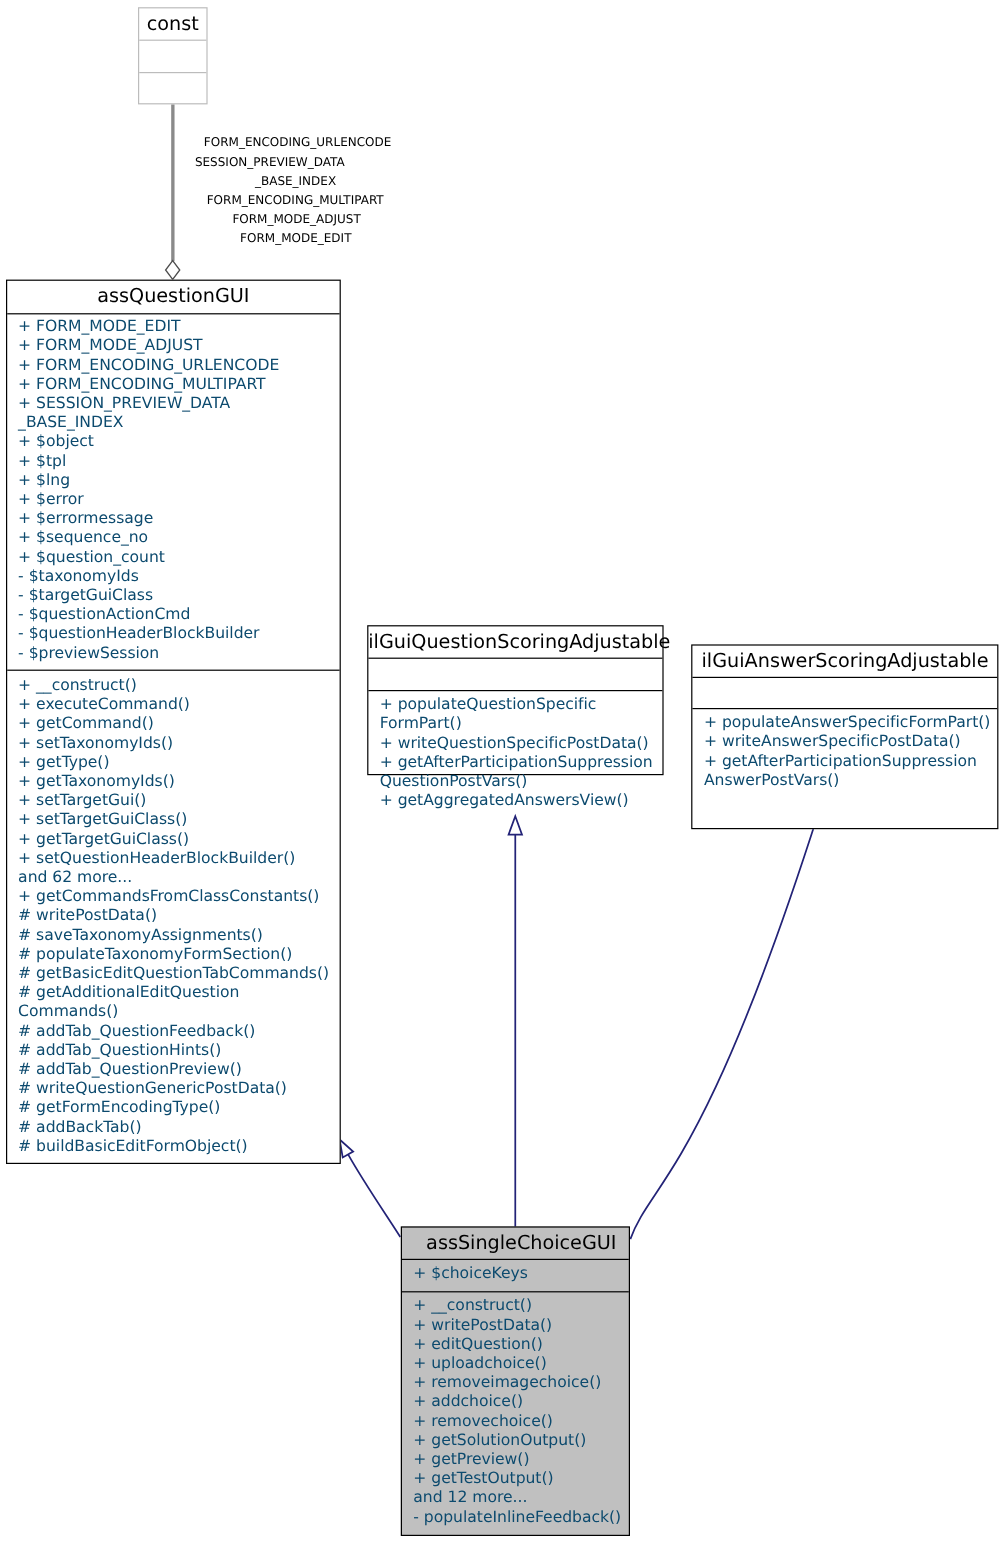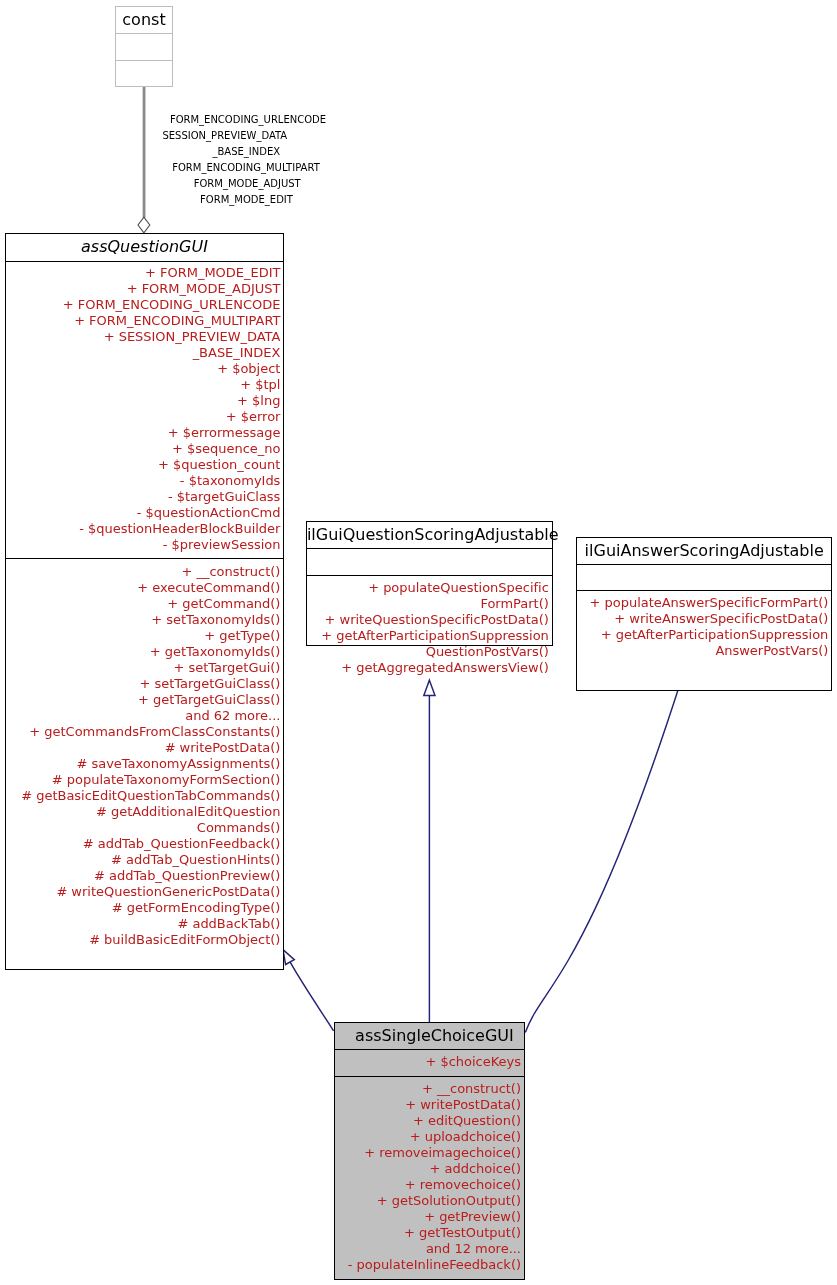--- a/index.html
+++ b/index.html
@@ -9,21 +9,21 @@
        -webkit-font-smoothing:antialiased;}
   #canvas{position:relative;width:837px;height:1285px;background:#fff;}
   .node{position:absolute;box-sizing:border-box;background:#fff;z-index:3;}
   .node.solid{border:1.1px solid #000;}
   .node.light{border:1px solid #bcbcbc;}
   .node.filled{background:#c0c0c0;}
   .compartment{box-sizing:border-box;position:relative;}
   .solid > .compartment + .compartment{border-top:1.1px solid #000;}
   .light > .compartment + .compartment{border-top:1px solid #bcbcbc;}
   .node-title{font-size:16px;line-height:16px;text-align:center;color:#000;transform:translateZ(0);}
-  .member-list{font-size:13px;line-height:16px;color:#b91c1c;letter-spacing:-0.02px;text-align:right;}
+  .member-list{font-size:13px;line-height:16px;color:#0c4a6e;letter-spacing:-0.02px;}
   .member{padding-left:9.5px;padding-right:3px;font-size:0;}
   .member .wrapline{display:block;font-size:13px;line-height:16px;height:16px;white-space:pre;transform:translateZ(0);}
   .edge-label{position:absolute;font-size:0;color:#000;z-index:2;}
   .edge-label .lbl{position:absolute;display:block;font-size:10px;line-height:16px;height:16px;white-space:pre;text-align:center;transform:translateZ(0);}
   svg#edges{position:absolute;left:0;top:0;width:837px;height:1285px;z-index:1;}
 </style>
 </head>
 <body>
 
 <div id="canvas">
@@ -60,21 +60,21 @@
     <div class="compartment title-compartment" style="height:25.4px;">
       <div class="node-title" style="padding-top:4.70px;">const</div>
     </div>
     <div class="compartment member-list attributes" style="height:27.4px;padding-top:0px;">
     </div>
     <div class="compartment member-list operations" style="height:27.8px;padding-top:0px;">
     </div>
   </div>
   <div class="node solid" style="left:4.6px;top:232.6px;width:279.8px;height:737.4px;">
     <div class="compartment title-compartment" style="height:27.0px;">
-      <div class="node-title" style="padding-top:5.50px;font-style:italic;">assQuestionGUI</div>
+      <div class="node-title" style="padding-top:5.50px;">assQuestionGUI</div>
     </div>
     <div class="compartment member-list attributes" style="height:297.8px;padding-top:3.0px;">
       <div class="member">
         <span class="wrapline">+ FORM_MODE_EDIT</span>
       </div>
       <div class="member">
         <span class="wrapline">+ FORM_MODE_ADJUST</span>
       </div>
       <div class="member">
         <span class="wrapline">+ FORM_ENCODING_URLENCODE</span>
@@ -143,20 +143,23 @@
         <span class="wrapline">+ getTaxonomyIds()</span>
       </div>
       <div class="member">
         <span class="wrapline">+ setTargetGui()</span>
       </div>
       <div class="member">
         <span class="wrapline">+ setTargetGuiClass()</span>
       </div>
       <div class="member">
         <span class="wrapline">+ getTargetGuiClass()</span>
+      </div>
+      <div class="member">
+        <span class="wrapline">+ setQuestionHeaderBlockBuilder()</span>
       </div>
       <div class="member">
         <span class="wrapline">and 62 more...</span>
       </div>
       <div class="member">
         <span class="wrapline">+ getCommandsFromClassConstants()</span>
       </div>
       <div class="member">
         <span class="wrapline"># writePostData()</span>
       </div>

